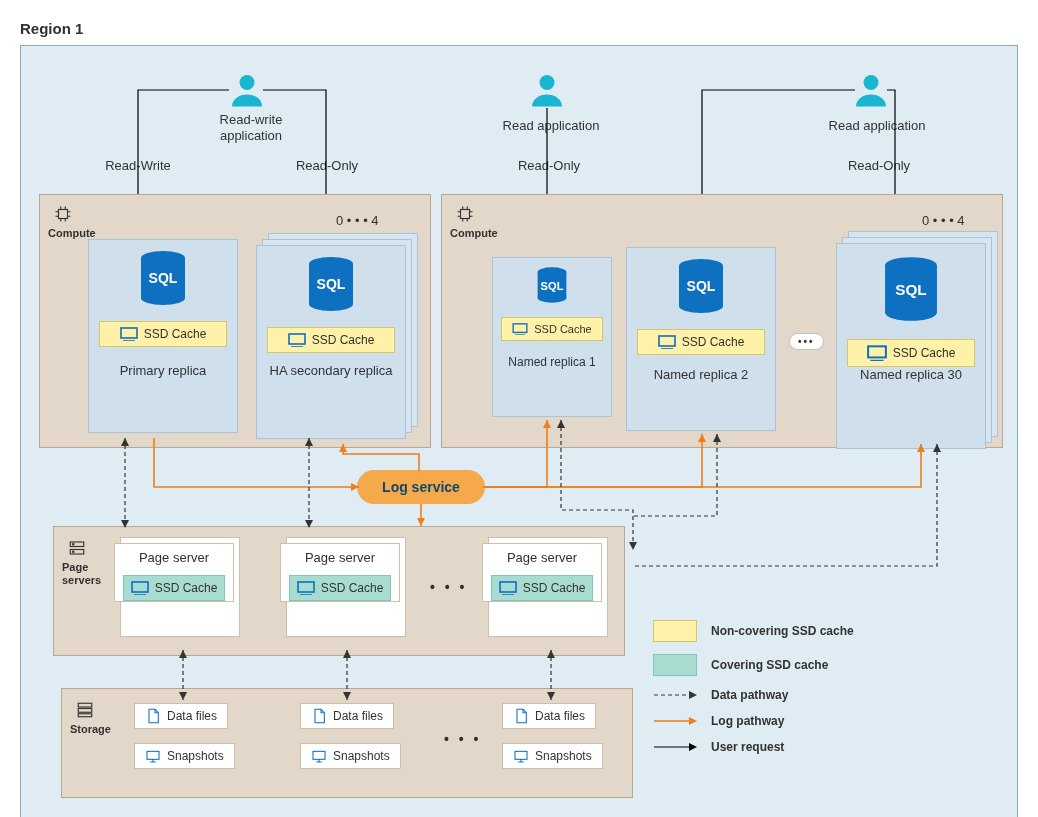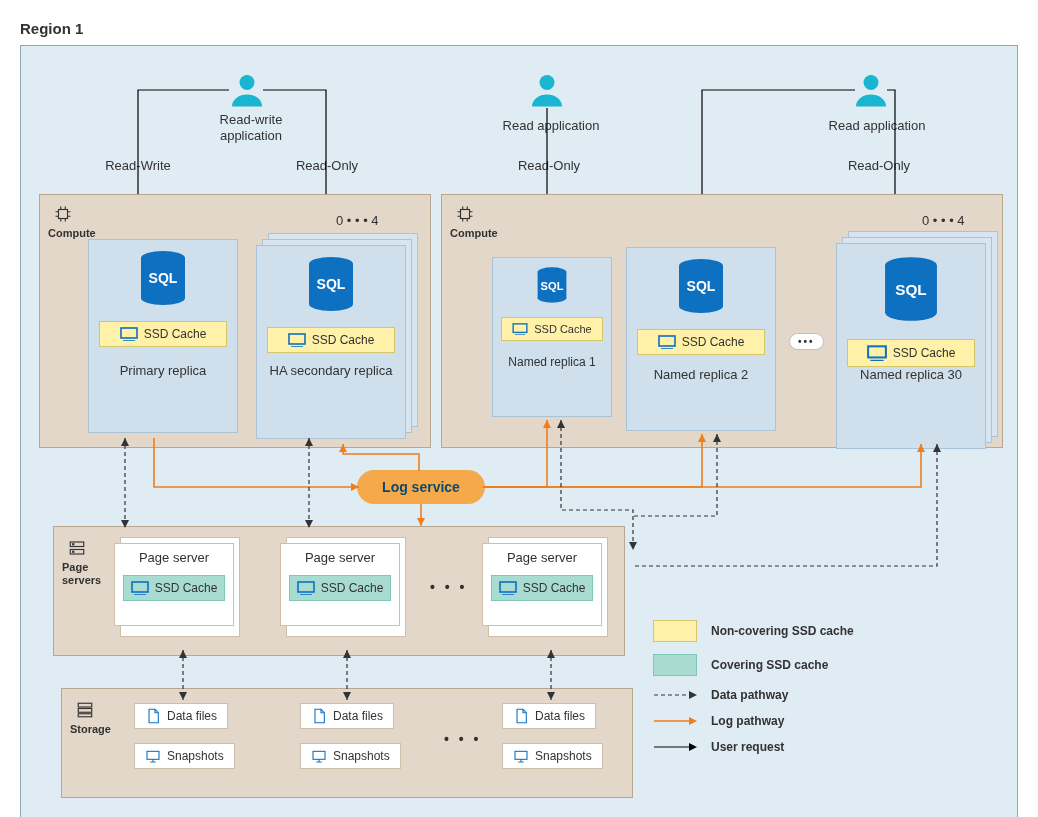--- a/index.html
+++ b/index.html
@@ -10,21 +10,21 @@
   .compute-panel { background: #e2d7c9; border: 1px solid #b8a890; }
   .compute-label { font-size: 11px; font-weight: 600; }
   .replica-card { background: #cfe0ec; border: 1px solid #aac3d6; text-align: center; padding-top: 10px; }
   .stack { background: #d6e5ef; border: 1px solid #aac3d6; }
   .ssd-cache { background: #fff1a8; border: 1px solid #d6c66a; display: flex; align-items: center; justify-content: center; gap: 6px; font-size: 12px; padding: 5px 6px; }
   .ssd-cache.teal { background: #a8dcd0; border-color: #7fc6b6; }
   .label { font-size: 13px; }
   .label-center { text-align: center; }
   .dots { font-weight: 700; letter-spacing: 3px; font-size: 14px; }
   .log-svc { background: #f5a94a; border-radius: 18px; text-align: center; font-weight: 700; font-size: 14px; color: #0c4a6e; line-height: 34px; height: 34px; }
-  .page-server { background: #fff; border: 1px solid #cdbfa8; text-align: center; padding: 6px 8px 24px; }
+  .page-server { background: #fff; border: 1px solid #cdbfa8; text-align: center; padding: 6px 8px 0; }
   .page-panel-label { font-size: 11px; font-weight: 600; line-height: 1.2; }
   .storage-item { background: #fff; border: 1px solid #cdbfa8; display: flex; align-items: center; gap: 6px; padding: 4px 10px; font-size: 12px; }
   .legend { font-size: 12px; }
   .legend-row { display: flex; align-items: center; gap: 14px; margin-bottom: 12px; }
   .legend-box { width: 44px; height: 22px; border: 1px solid #aaa; }
   .user-icon { fill: #19b5d1; }
   .ellipsis-circle { background: #fff; border: 1px solid #c0c0c0; border-radius: 10px; padding: 2px 8px; font-weight: 700; letter-spacing: 2px; font-size: 10px; }
   svg.arrow { position: absolute; overflow: visible; }
   .solid-line { stroke: #000; stroke-width: 1.2; fill: none; }
   .solid-head { fill: #000; }

